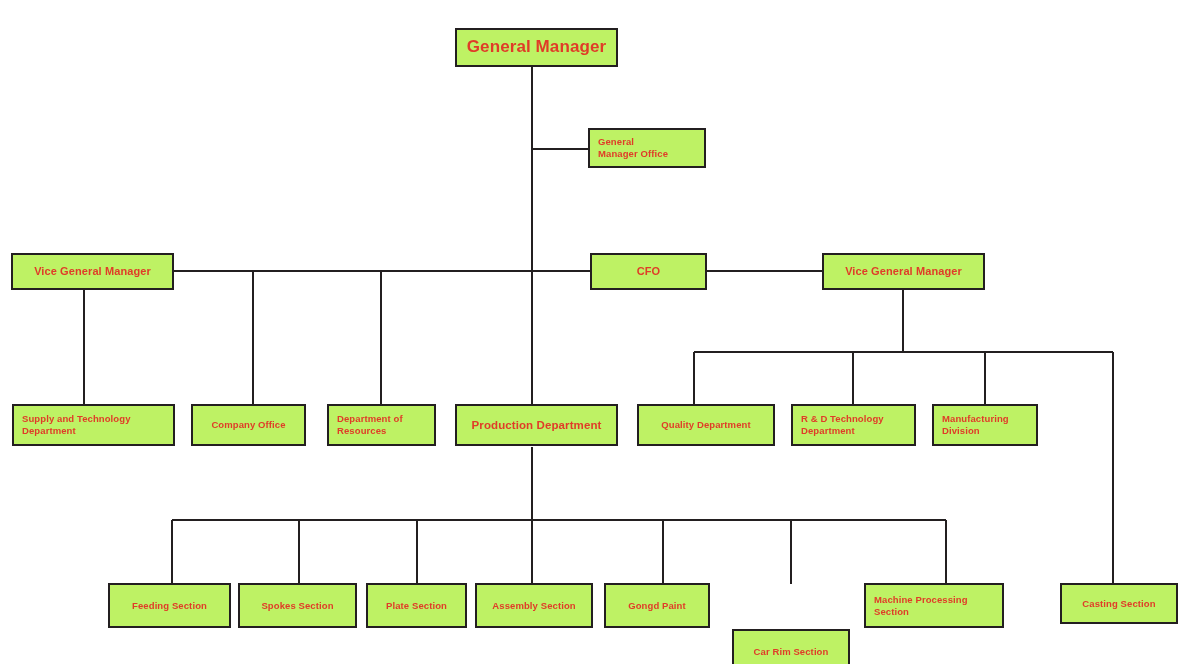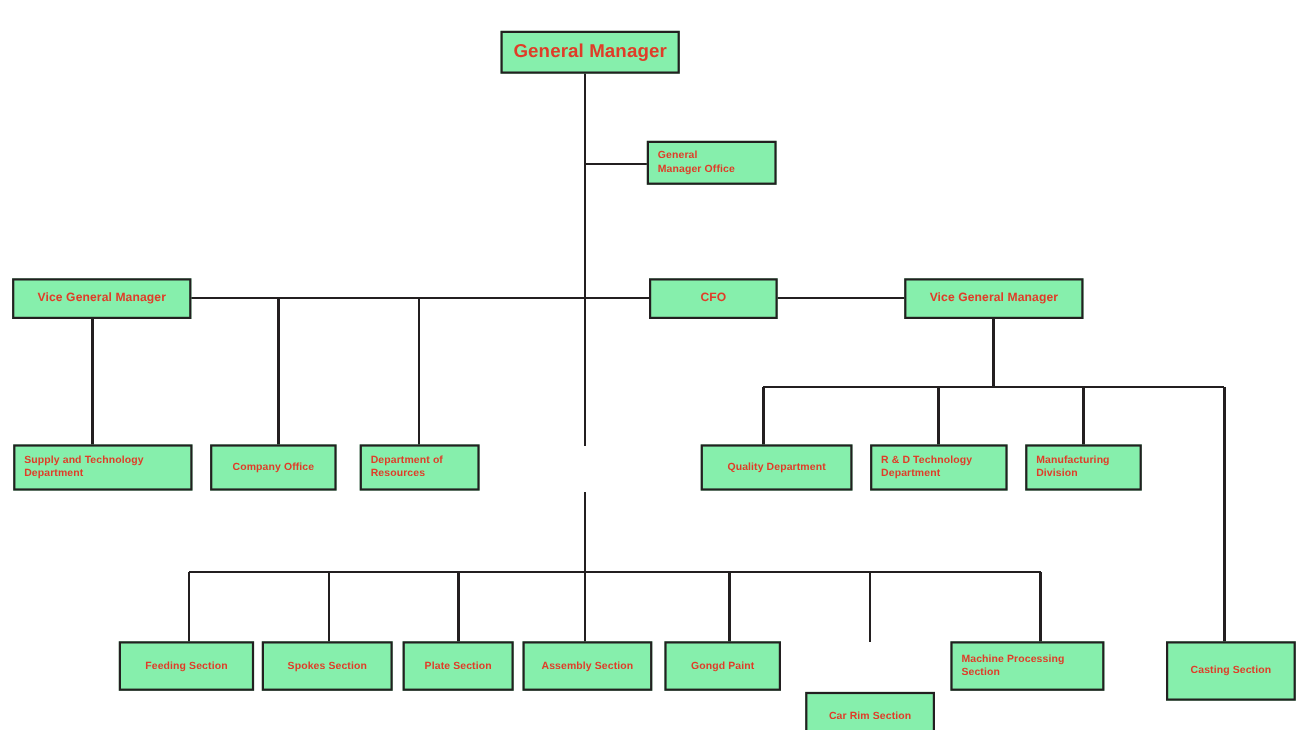--- a/index.html
+++ b/index.html
@@ -23,21 +23,21 @@
     position: absolute;
     left: 0;
     top: 0;
     width: 1190px;
     height: 664px;
   }
   .node-box {
     position: absolute;
     box-sizing: border-box;
     border: 2px solid #231f20;
-    background: #86efac;
+    background: #bef264;
     display: flex;
     align-items: center;
     overflow: hidden;
   }
   .node-label {
     display: block;
     width: 100%;
     color: #e03c28;
     font-weight: bold;
     line-height: 1.22;
@@ -120,20 +120,23 @@
 
   <div class="node-box align-center size-xs" style="left:191px; top:404px; width:115px; height:42px;">
     <span class="node-label">Company Office</span>
   </div>
 
   <div class="node-box align-left size-xs" style="left:327px; top:404px; width:109px; height:42px;">
     <span class="node-label">Department of
 Resources</span>
   </div>
 
+  <div class="node-box align-center size-md" style="left:455px; top:404px; width:163px; height:42px;">
+    <span class="node-label">Production Department</span>
+  </div>
 
   <div class="node-box align-center size-xs" style="left:637px; top:404px; width:138px; height:42px;">
     <span class="node-label">Quality Department</span>
   </div>
 
   <div class="node-box align-left size-xs" style="left:791px; top:404px; width:125px; height:42px;">
     <span class="node-label">R &amp; D Technology
 Department</span>
   </div>
 
@@ -164,17 +167,17 @@
 
   <div class="node-box align-center size-xs" style="left:732px; top:583px; width:118px; height:45px;margin-top:46px;">
     <span class="node-label">Car Rim Section</span>
   </div>
 
   <div class="node-box align-left size-xs" style="left:864px; top:583px; width:140px; height:45px;">
     <span class="node-label">Machine Processing
 Section</span>
   </div>
 
-  <div class="node-box align-center size-xs" style="left:1060px; top:583px; width:118px; height:54px;">
+  <div class="node-box align-center size-xs" style="left:1060px; top:583px; width:118px; height:41px;">
     <span class="node-label">Casting Section</span>
   </div>
 
 </div>
 
 </body></html>

